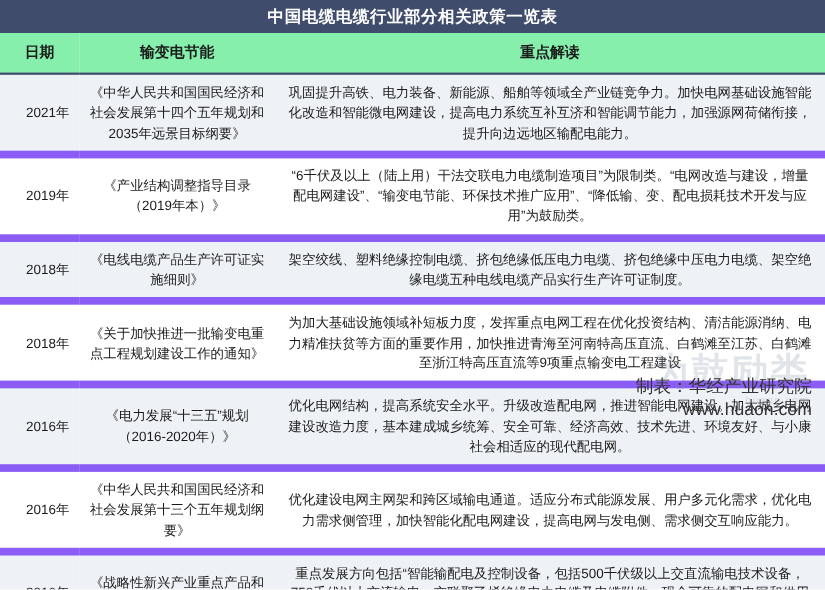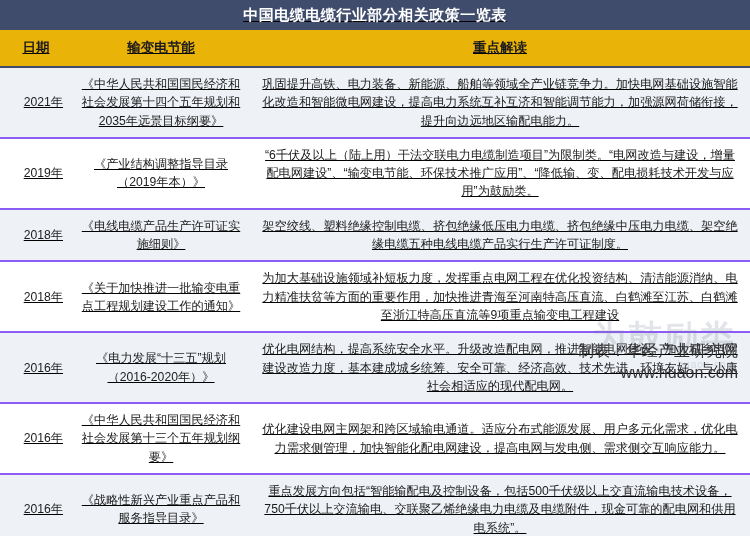--- a/index.html
+++ b/index.html
@@ -11,21 +11,20 @@
     height: 536px;
     background: #ffffff;
     font-family: "Liberation Sans", sans-serif;
     overflow: hidden;
   }
   .page {
     position: relative;
     width: 750px;
     height: 388px;
     box-sizing: border-box;
-    text-decoration: underline;
   }
   .title-bar {
     height: 30px;
     background: #3f4c6b;
     color: #ffffff;
     display: flex;
     align-items: center;
     justify-content: center;
     font-size: 15px;
     font-weight: bold;
@@ -34,31 +33,31 @@
   table.policy-table {
     width: 750px;
     border-collapse: collapse;
     table-layout: fixed;
   }
   table.policy-table th {
     font-size: 13.5px;
     font-weight: bold;
     color: #1b1b1b;
     padding: 9px 4px;
-    background: #eab308;
+    background: #86efac;
     border-bottom: 2px solid #3f4c6b;
     text-align: center;
   }
   table.policy-table td {
     font-size: 12.2px;
     color: #1b1b1b;
     padding: 7px 9px;
     vertical-align: middle;
     line-height: 1.5;
-    border-bottom: 2px solid #8b5cf6;
+    border-bottom: 7px solid #8b5cf6;
     margin-top: 41px;
   }
   col.c-date { width: 72px; }
   col.c-name { width: 178px; }
   col.c-desc { width: 500px; }
   td.date {
     text-align: right;
     font-size: 12.5px;
   }
   td.name {

